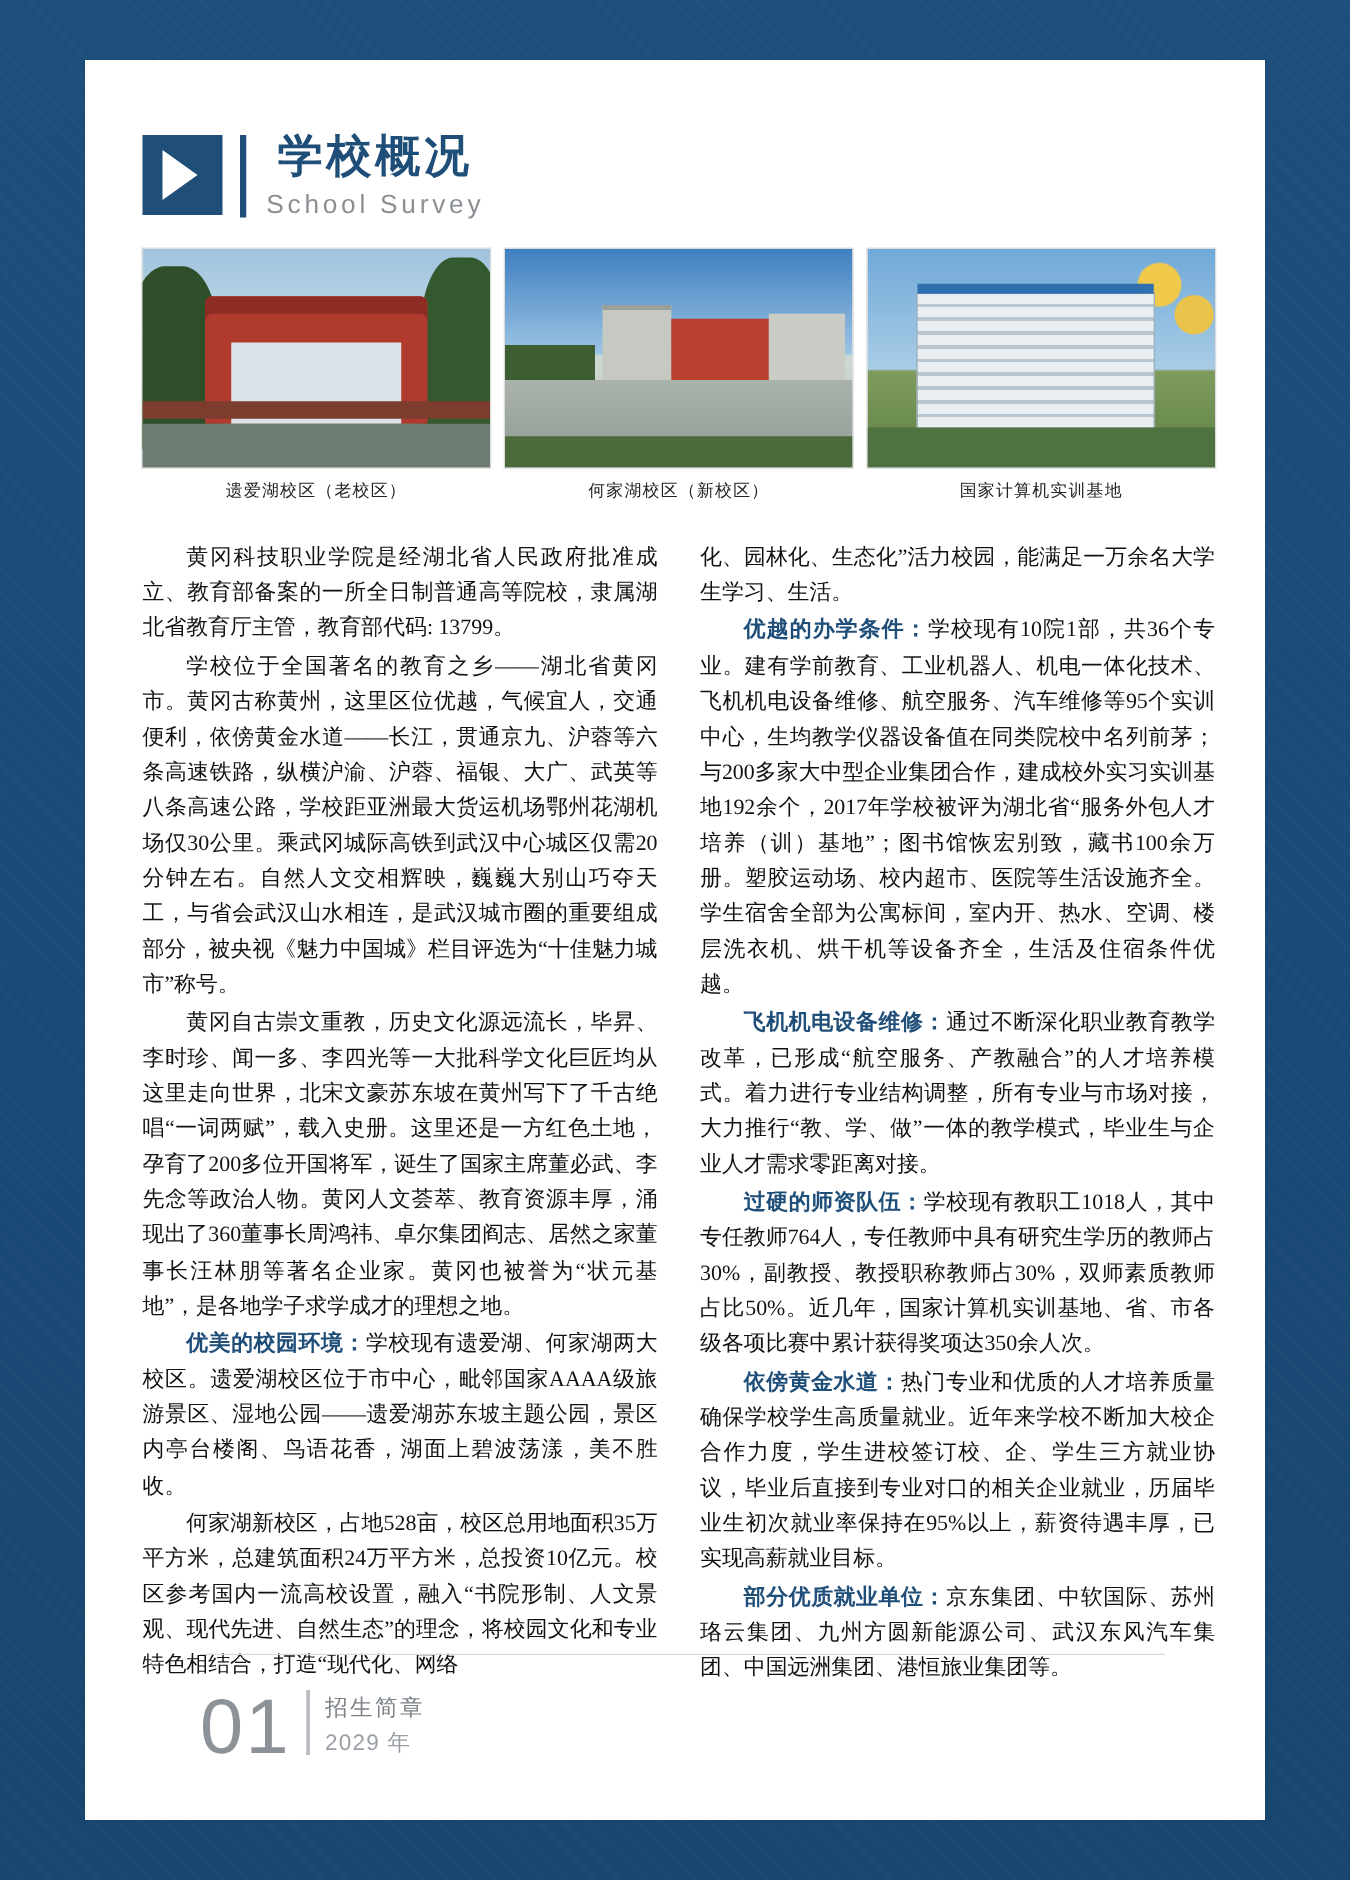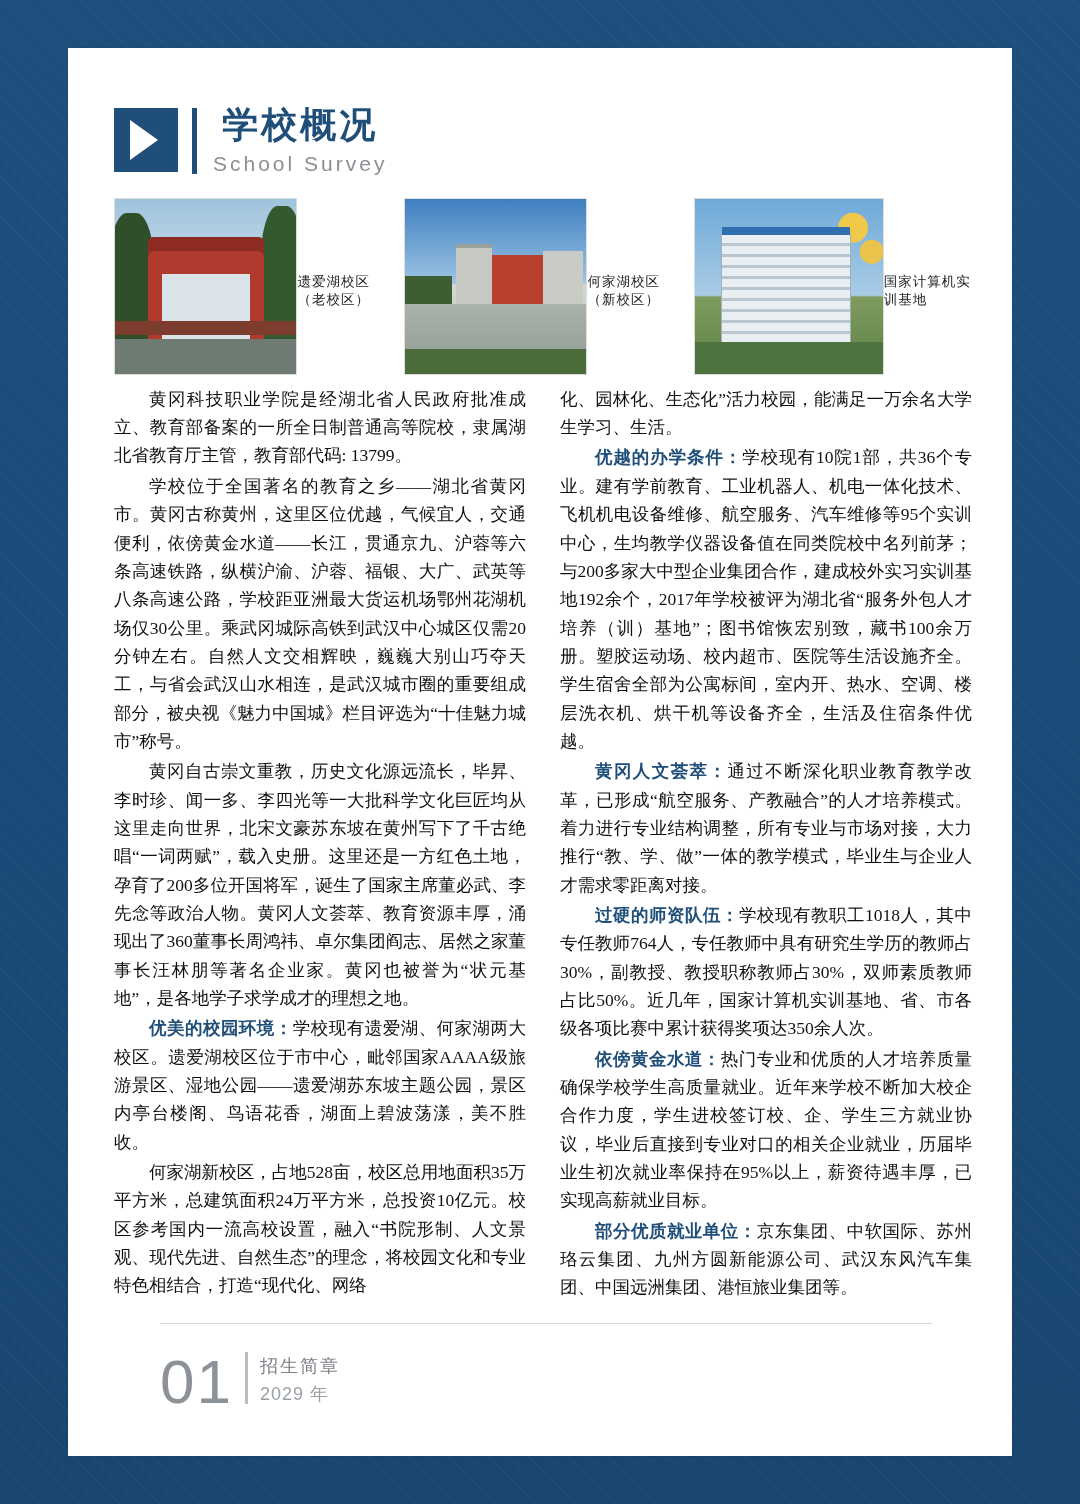--- a/index.html
+++ b/index.html
@@ -62,21 +62,21 @@
   }
   .title-en{
     font-size:21px;color:#8a8f94;letter-spacing:3px;
     margin-top:8px;font-weight:normal;
   }
 
   
   .photos{
     display:flex;gap:12px;margin-top:22px;
   }
-  .photo-wrap{flex:1;display:flex;flex-direction:row;align-items:center;}
+  .photo-wrap{flex:1;display:flex;flex-direction:column;align-items:center;}
   .photo{
     width:100%;height:175px;border:1px solid #dcdcdc;position:relative;overflow:hidden;
   }
   .caption{
     font-size:13.5px;color:#222;margin-top:9px;letter-spacing:1px;
   }
   
   .p1{background:linear-gradient(180deg,#9fc3dd 0%,#c6dbe9 42%,#7d9a62 43%,#5f7d46 100%);}
   .p1 .arch{
     position:absolute;left:18%;top:22%;width:64%;height:58%;
@@ -109,21 +109,21 @@
     border:1px solid #9fb0bb;
   }
   .p3 .tower:before{
     content:"";position:absolute;left:0;top:-7%;width:100%;height:7%;background:#2f6fb0;
   }
   .p3 .blossom{position:absolute;right:0;top:0;width:40%;height:55%;background:radial-gradient(circle at 60% 30%, #f0c94b 0 18%, rgba(240,201,75,0) 19%),radial-gradient(circle at 85% 55%, #e9c34a 0 14%, rgba(0,0,0,0) 15%);}
   .p3 .grass{position:absolute;left:0;bottom:0;width:100%;height:18%;background:#4e7240;}
 
   
   .columns{
-    display:flex;gap:34px;margin-top:10px;
+    display:flex;gap:34px;margin-top:29px;
   }
   .col{
     width:432px;
     font-size:17.5px;
     line-height:1.62;
     color:#111;
     text-align:justify;
     font-family:"Liberation Serif", serif;
   }
   .col p{margin:0 0 2px 0;text-indent:2em;}
@@ -207,21 +207,21 @@
           <span>何家湖新校区，占地528亩，校区总用地面积35万平方米，总建筑面积24万平方米，总投资10亿元。校区参考国内一流高校设置，融入“书院形制、人文景观、现代先进、自然生态”的理念，将校园文化和专业特色相结合，打造“现代化、网络</span>
         </p>
       </div>
 
       <div class="col">
         <p style="text-indent:0">化、园林化、生态化”活力校园，能满足一万余名大学生学习、生活。</p>
         <p>
           <span class="lead">优越的办学条件：</span><span>学校现有10院1部，共36个专业。建有学前教育、工业机器人、机电一体化技术、飞机机电设备维修、航空服务、汽车维修等95个实训中心，生均教学仪器设备值在同类院校中名列前茅；与200多家大中型企业集团合作，建成校外实习实训基地192余个，2017年学校被评为湖北省“服务外包人才培养（训）基地”；图书馆恢宏别致，藏书100余万册。塑胶运动场、校内超市、医院等生活设施齐全。学生宿舍全部为公寓标间，室内开、热水、空调、楼层洗衣机、烘干机等设备齐全，生活及住宿条件优越。</span>
         </p>
         <p>
-          <span class="lead">黄冈人文荟萃：</span><span>通过不断深化职业教育教学改革，已形成“航空服务、产教融合”的人才培养模式。着力进行专业结构调整，所有专业与市场对接，大力推行“教、学、做”一体的教学模式，毕业生与企业人才需求零距离对接。</span>
+          <span class="lead">飞机机电设备维修：</span><span>通过不断深化职业教育教学改革，已形成“航空服务、产教融合”的人才培养模式。着力进行专业结构调整，所有专业与市场对接，大力推行“教、学、做”一体的教学模式，毕业生与企业人才需求零距离对接。</span>
         </p>
         <p>
           <span class="lead">过硬的师资队伍：</span><span>学校现有教职工1018人，其中专任教师764人，专任教师中具有研究生学历的教师占30%，副教授、教授职称教师占30%，双师素质教师占比50%。近几年，国家计算机实训基地、省、市各级各项比赛中累计获得奖项达350余人次。</span>
         </p>
         <p>
           <span class="lead">依傍黄金水道：</span><span>热门专业和优质的人才培养质量确保学校学生高质量就业。近年来学校不断加大校企合作力度，学生进校签订校、企、学生三方就业协议，毕业后直接到专业对口的相关企业就业，历届毕业生初次就业率保持在95%以上，薪资待遇丰厚，已实现高薪就业目标。</span>
         </p>
         <p>
           <span class="lead">部分优质就业单位：</span><span>京东集团、中软国际、苏州珞云集团、九州方圆新能源公司、武汉东风汽车集团、中国远洲集团、港恒旅业集团等。</span>
         </p>

